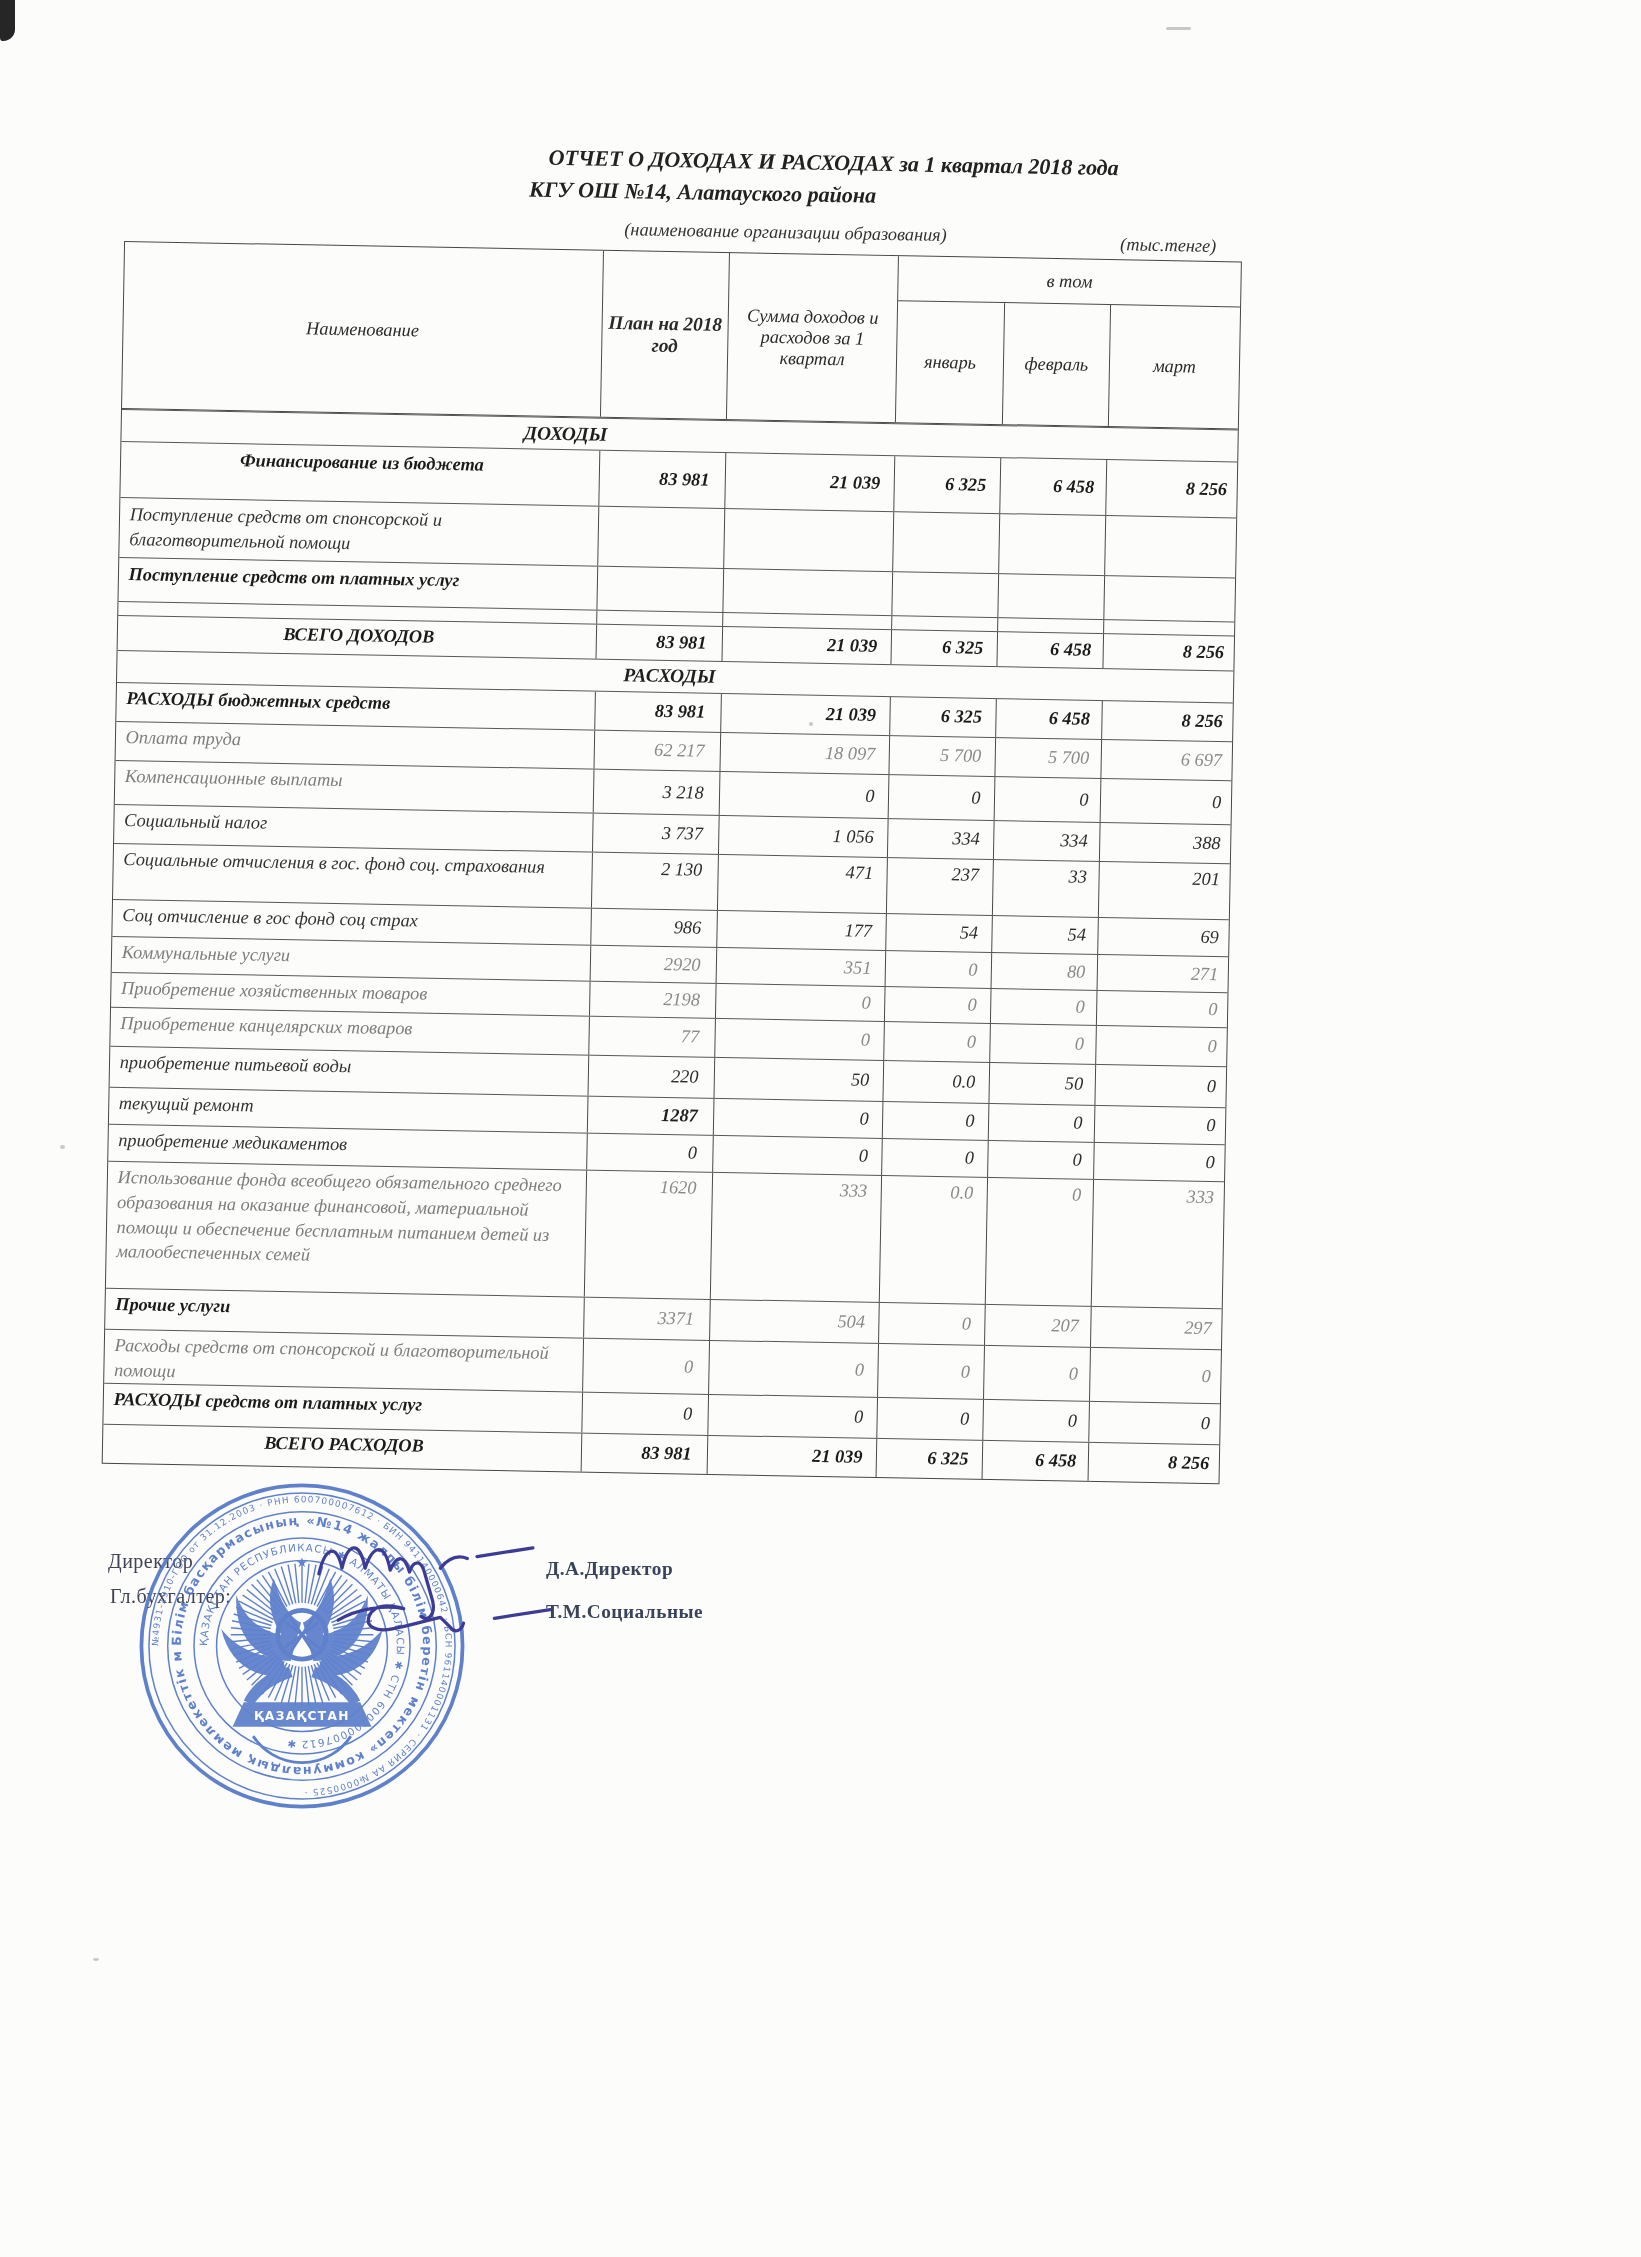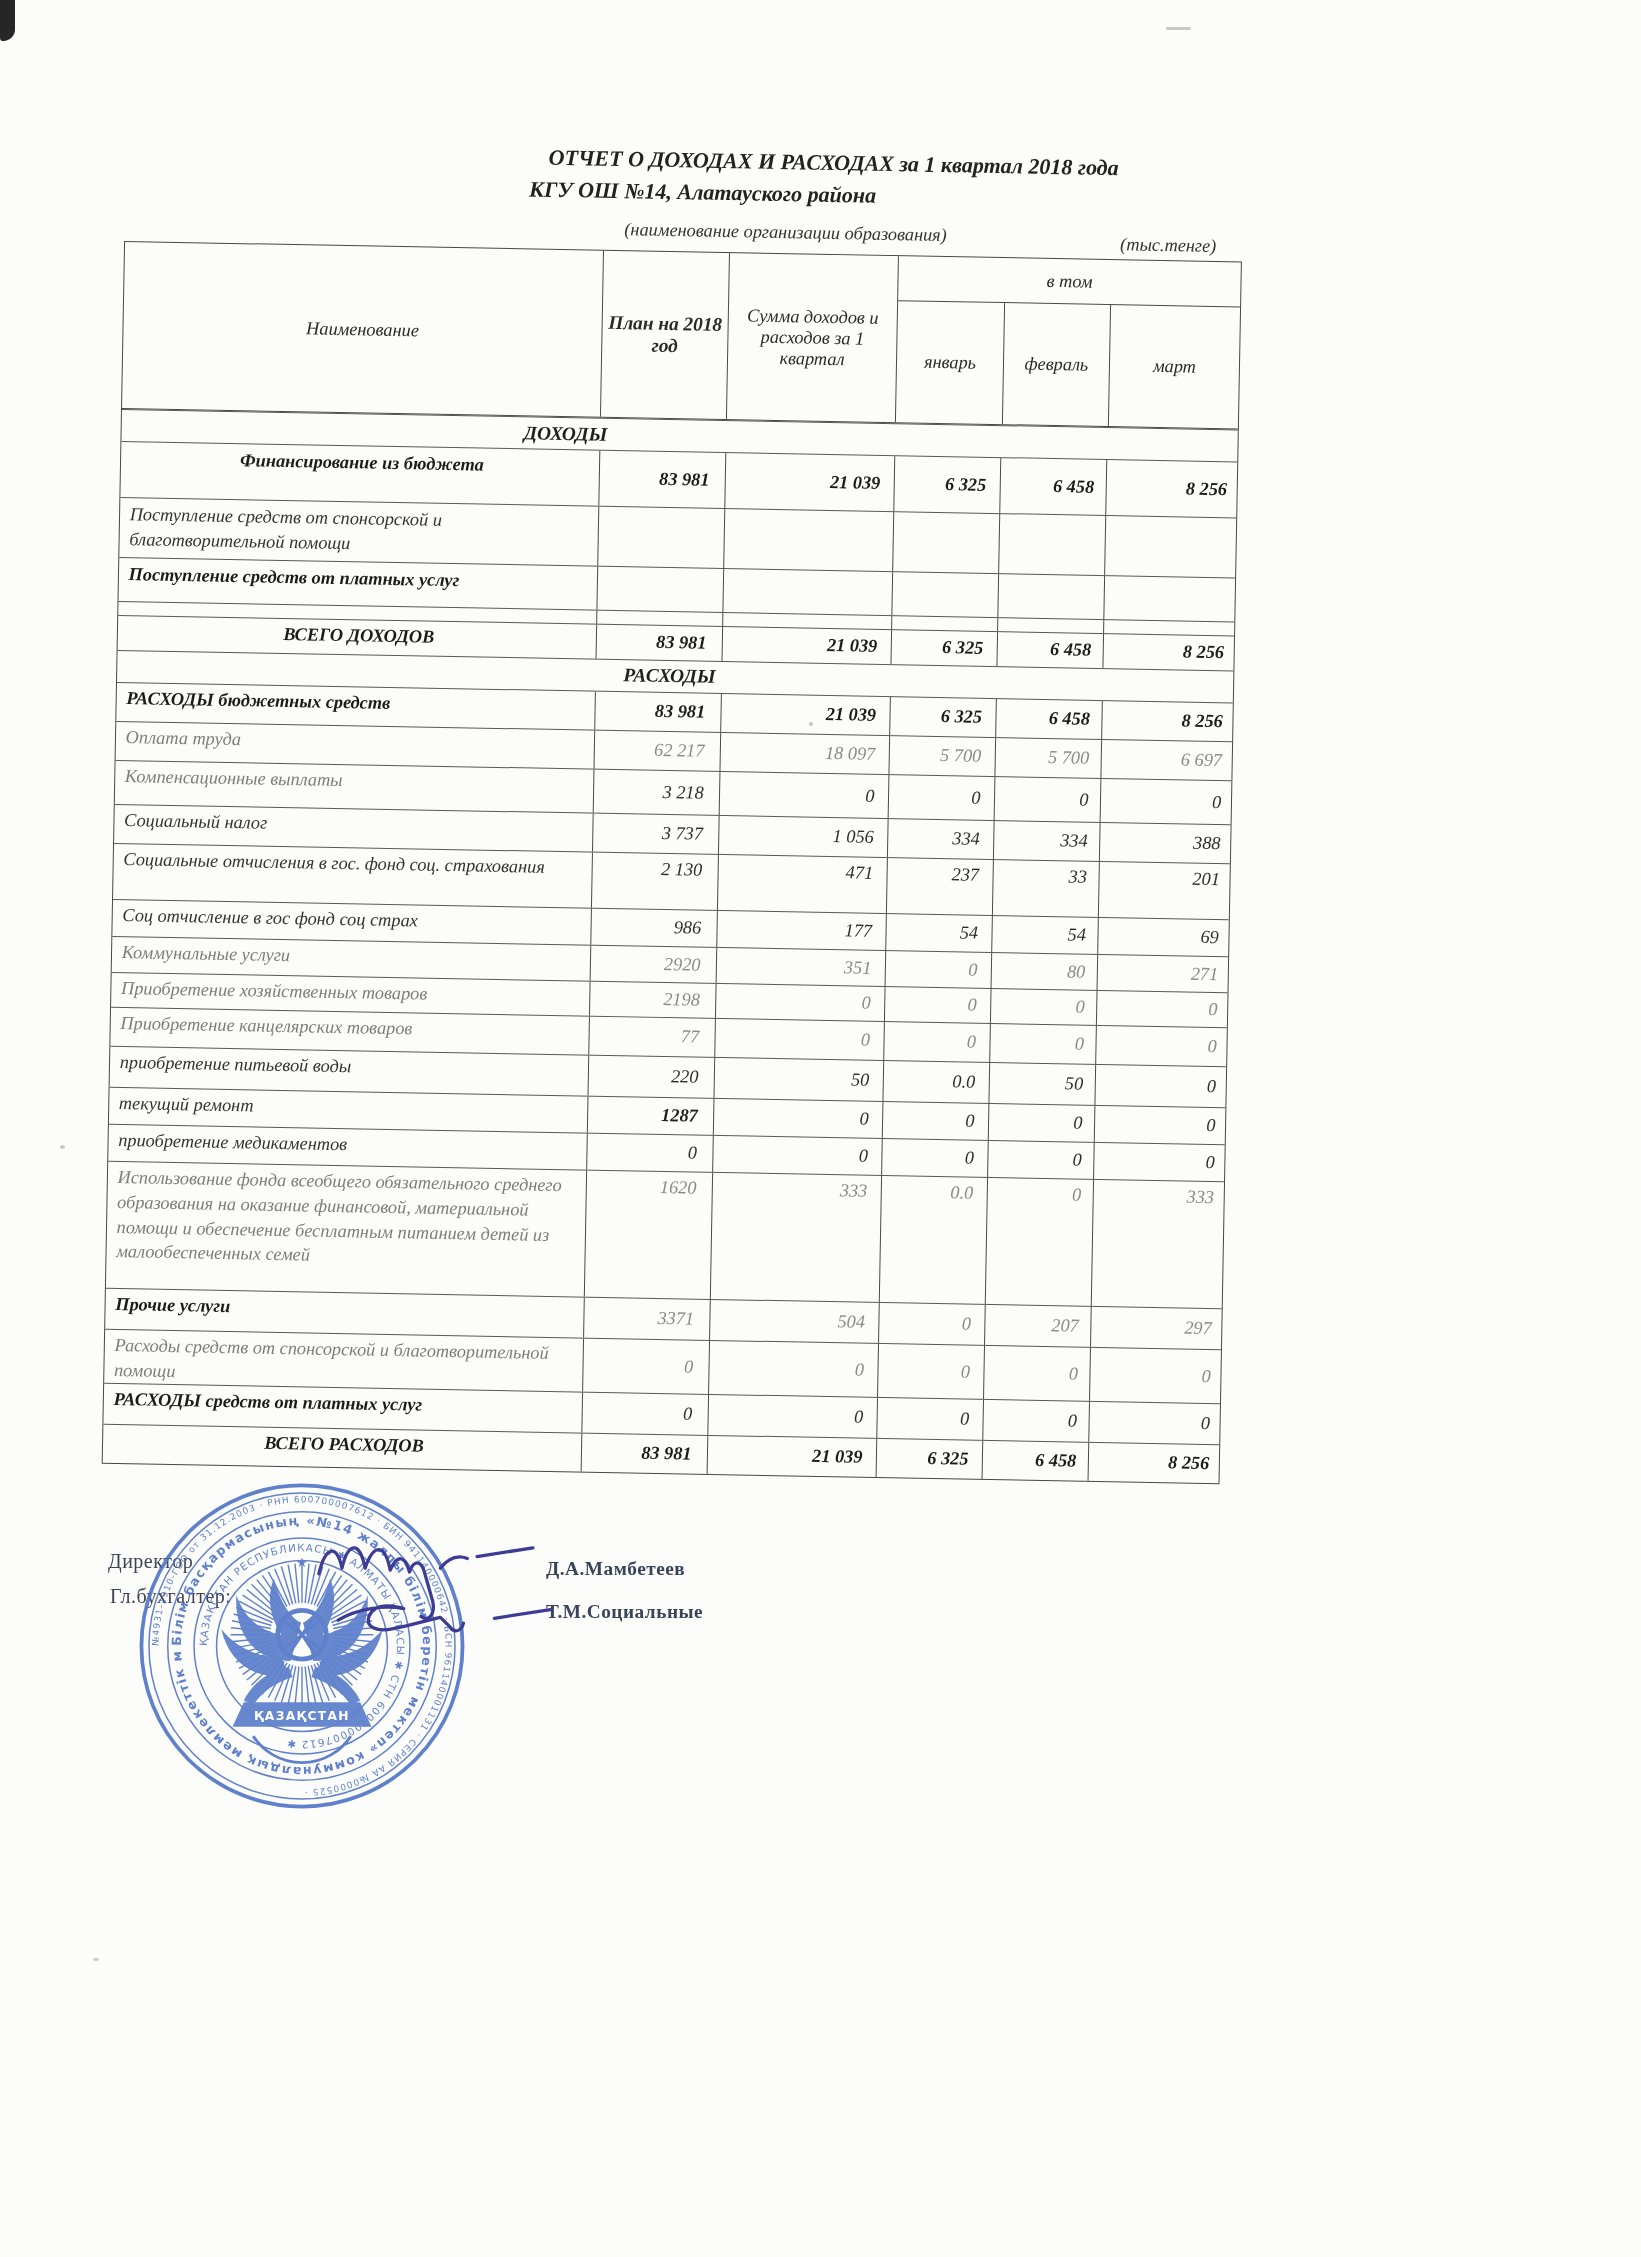--- a/index.html
+++ b/index.html
@@ -286,21 +286,21 @@
             <div class="cell vcell cell-m1">6 325</div>
             <div class="cell vcell cell-m2">6 458</div>
             <div class="cell vcell cell-m3">8 256</div>
           </div>
         </div>
     </div>
   </div>
 
   <div class="sig-label" style="left:108px;top:1550px;">Директор</div>
   <div class="sig-label" style="left:110px;top:1585px;">Гл.бухгалтер:</div>
-  <div class="sig-name" style="left:546px;top:1558px;">Д.А.Мамбетеев</div>
+  <div class="sig-name" style="left:546px;top:1558px;">Д.А.Директор</div>
   <div class="sig-name" style="left:546px;top:1601px;">Т.М.Социальные</div>
 
   <svg class="stamp" viewBox="0 0 360 360">
     <defs>
       <path id="ring-outer-path" d="M180,180 m-153,0 a153,153 0 1,1 306,0 a153,153 0 1,1 -306,0"></path>
       <path id="ring-mid-path" d="M180,180 m-129,0 a129,129 0 1,1 258,0 a129,129 0 1,1 -258,0"></path>
       <path id="ring-inner-path" d="M180,180 m-101,0 a101,101 0 1,1 202,0 a101,101 0 1,1 -202,0"></path>
     </defs>
     <g stroke="#4f74c8" fill="none">
       <circle cx="180" cy="180" r="171" stroke-width="4"></circle>

